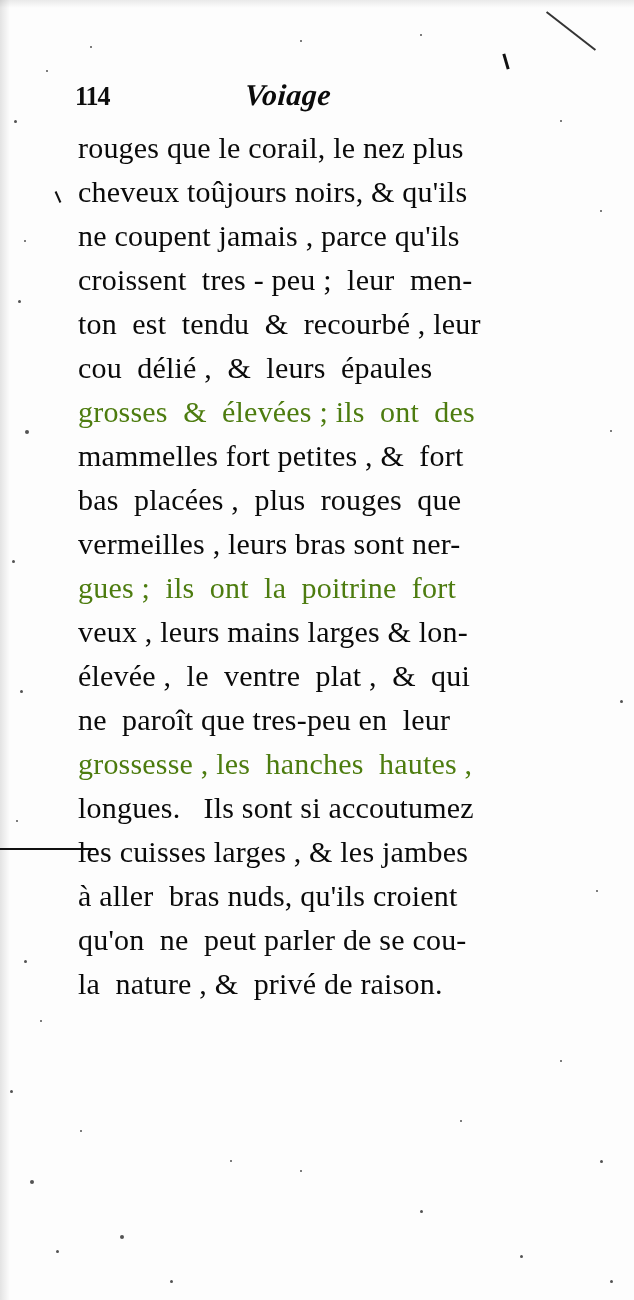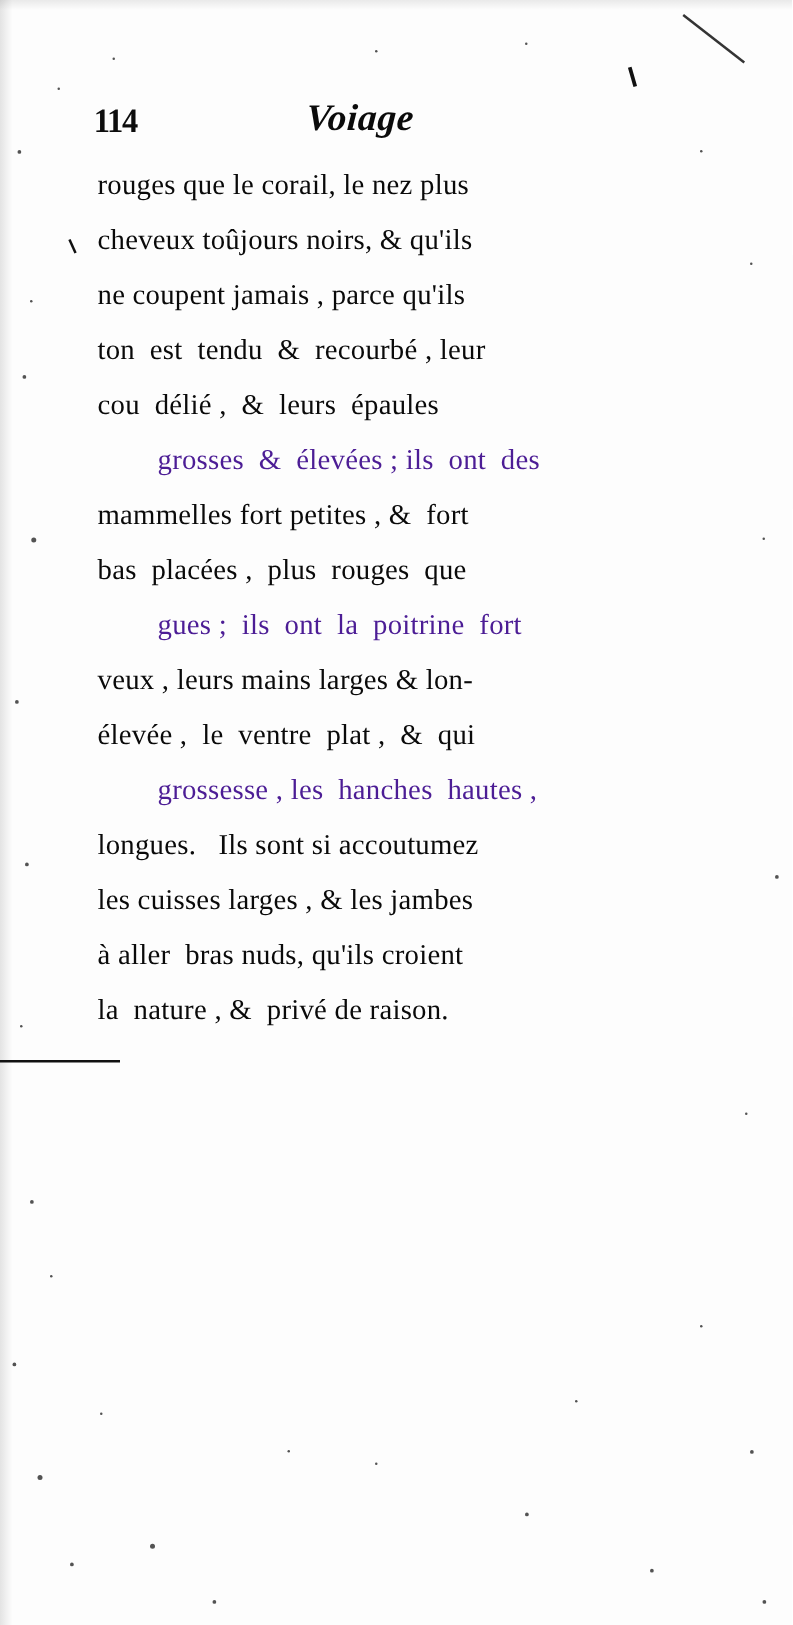--- a/index.html
+++ b/index.html
@@ -53,29 +53,29 @@
     transform: skewX(-4deg);
   }
   .body-text {
     position: absolute;
     top: 126px;
     left: 78px;
     width: 515px;
   }
   .line {
     font-family: "Liberation Serif", serif;
-    font-size: 23px;
+    font-size: 30px;
     line-height: 44px;
     color: #0a0a0a;
     white-space: pre;
     letter-spacing: 0.2px;
     transform: scaleX(1.0);
     text-rendering: optimizeLegibility;
   }
-  .line.ink-heavy { color: #4c1d95; font-weight: 500; margin-left: 48px; }
+  .line.ink-heavy { color: #4d7c0f; font-weight: 500; }
 
   
   .stroke {
     position: absolute;
     background: #111;
   }
   .stroke.diag1 {
     width: 62px; height: 2px;
     top: 30px; left: 540px;
     transform: rotate(38deg);
@@ -123,32 +123,36 @@
 
   <div class="header">
     <div class="folio">114</div>
     <div class="running-title">Voiage</div>
   </div>
 
   <div class="body-text">
     <div class="line">rouges que le corail, le nez plus</div>
     <div class="line">cheveux toûjours noirs, &amp; qu'ils</div>
     <div class="line">ne coupent jamais , parce qu'ils</div>
+    <div class="line">croissent  tres - peu ;  leur  men-</div>
     <div class="line">ton  est  tendu  &amp;  recourbé , leur</div>
     <div class="line">cou  délié ,  &amp;  leurs  épaules</div>
     <div class="line ink-heavy">grosses  &amp;  élevées ; ils  ont  des</div>
     <div class="line">mammelles fort petites , &amp;  fort</div>
     <div class="line">bas  placées ,  plus  rouges  que</div>
+    <div class="line">vermeilles , leurs bras sont ner-</div>
     <div class="line ink-heavy">gues ;  ils  ont  la  poitrine  fort</div>
     <div class="line">veux , leurs mains larges &amp; lon-</div>
     <div class="line">élevée ,  le  ventre  plat ,  &amp;  qui</div>
+    <div class="line">ne  paroît que tres-peu en  leur</div>
     <div class="line ink-heavy">grossesse , les  hanches  hautes ,</div>
     <div class="line">longues.   Ils sont si accoutumez</div>
     <div class="line">les cuisses larges , &amp; les jambes</div>
     <div class="line">à aller  bras nuds, qu'ils croient</div>
+    <div class="line">qu'on  ne  peut parler de se cou-</div>
     <div class="line">la  nature , &amp;  privé de raison.</div>
   </div>
 
   <div id="specks">
       <div class="speck" style="left: 14px; top: 120px; width: 3px; height: 3px;"></div>
       <div class="speck" style="left: 18px; top: 300px; width: 3px; height: 3px;"></div>
       <div class="speck" style="left: 25px; top: 430px; width: 4px; height: 4px;"></div>
       <div class="speck" style="left: 12px; top: 560px; width: 3px; height: 3px;"></div>
       <div class="speck" style="left: 20px; top: 690px; width: 3px; height: 3px;"></div>
       <div class="speck" style="left: 16px; top: 820px; width: 2px; height: 2px;"></div>

